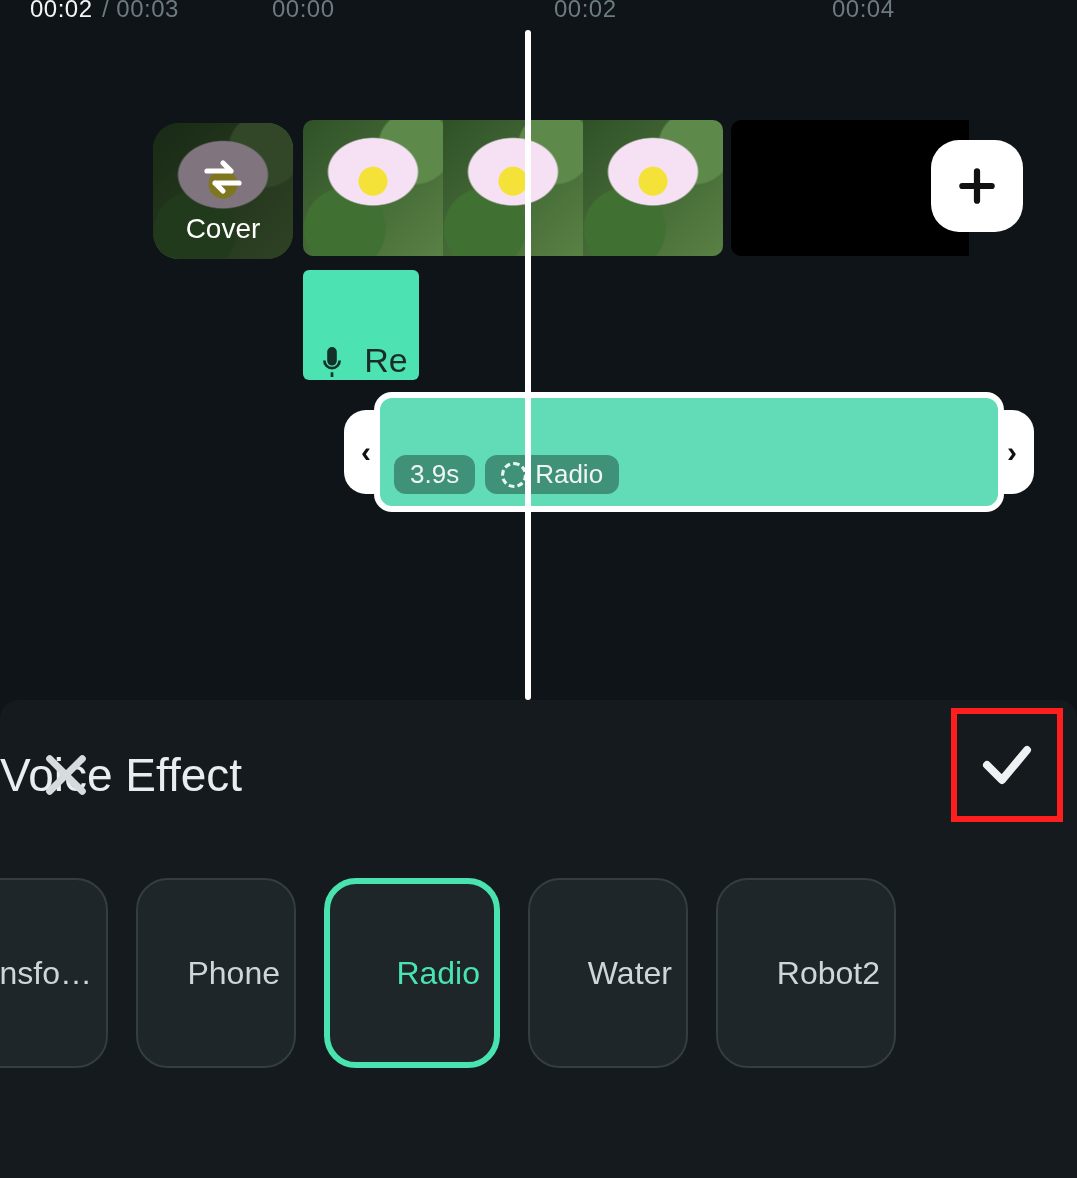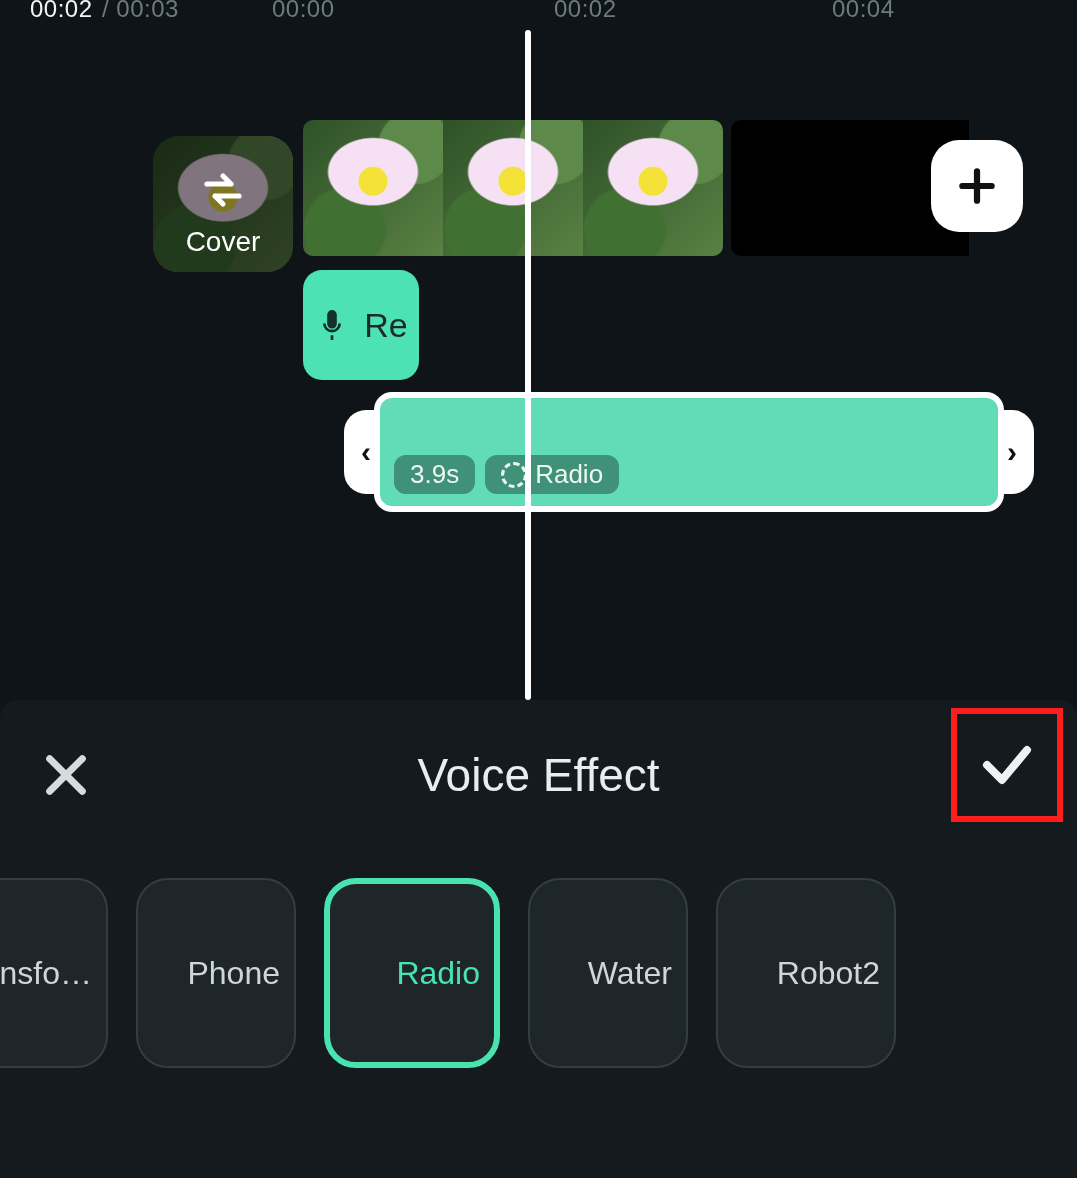--- a/index.html
+++ b/index.html
@@ -38,21 +38,21 @@
     z-index:60;
   }
 
   
   .video-track {
     position:absolute;
     top:90px; left:153px; height:136px;
   }
   .cover-tile {
     position:absolute;
-    left:0; top:16px; width:140px; height:136px;
+    left:0; top:3px; width:140px; height:136px;
     border-radius:26px;
     overflow:hidden;
   }
   .flower-bg {
     position:absolute; inset:0;
     background:
       radial-gradient(circle at 50% 45%, #e7d73d 0 14px, transparent 15px),
       radial-gradient(ellipse 48px 36px at 50% 38%, #e9d6e8 0 44px, transparent 46px),
       radial-gradient(circle at 30% 80%, #3f6a33 0 40px, transparent 42px),
       radial-gradient(circle at 80% 20%, #5a8249 0 36px, transparent 38px),
@@ -95,22 +95,22 @@
     display:flex; align-items:center; justify-content:center;
     z-index:40;
   }
 
   
   .rec-pill {
     position:absolute;
     top:240px; left:303px;
     width:116px; height:110px;
     background:#4de2b1;
-    border-radius:19px;
-    display:flex; align-items:center; justify-content:center;
+    border-radius:6px;
+    display:flex; align-items:flex-end; justify-content:center;
     gap:14px;
     overflow:hidden;
   }
   .rec-pill .mic svg { width:36px; height:36px; display:block; }
   .rec-pill .txt { font-size:34px; font-weight:500; color:#1b2b28; white-space:nowrap; }
 
   
   .audio-clip-wrap { position:absolute; top:362px; left:374px; width:630px; height:120px; }
   .handle {
     position:absolute; top:18px; width:44px; height:84px;
@@ -145,21 +145,21 @@
   .sheet {
     position:absolute;
     bottom:0; left:0; right:0;
     height:478px;
     background:#141a1d;
     border-top-left-radius:18px; border-top-right-radius:18px;
   }
   .sheet-header {
     position:relative;
     height:150px;
-    display:flex; align-items:center; justify-content:center;
+    display:flex; align-items:center; 
   }
   .sheet-title { font-size:46px; font-weight:400; color:#e8edef; }
   .close-btn { position:absolute; left:38px; top:50%; transform:translateY(-50%); width:56px; height:56px; }
   .close-btn svg { width:100%; height:100%; }
   .confirm-wrap {
     position:absolute;
     right:14px; top:8px;
     width:112px; height:114px;
     border:6px solid #ff1e1e;
     display:flex; align-items:center; justify-content:center;

